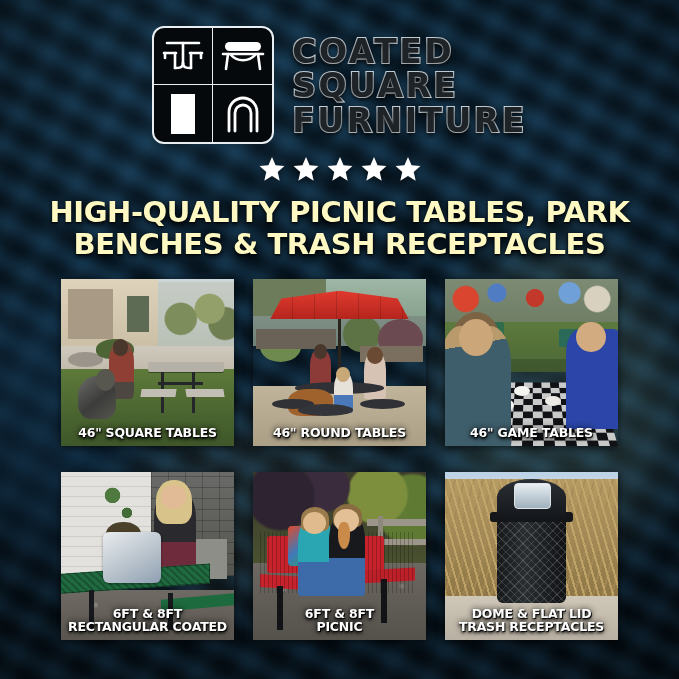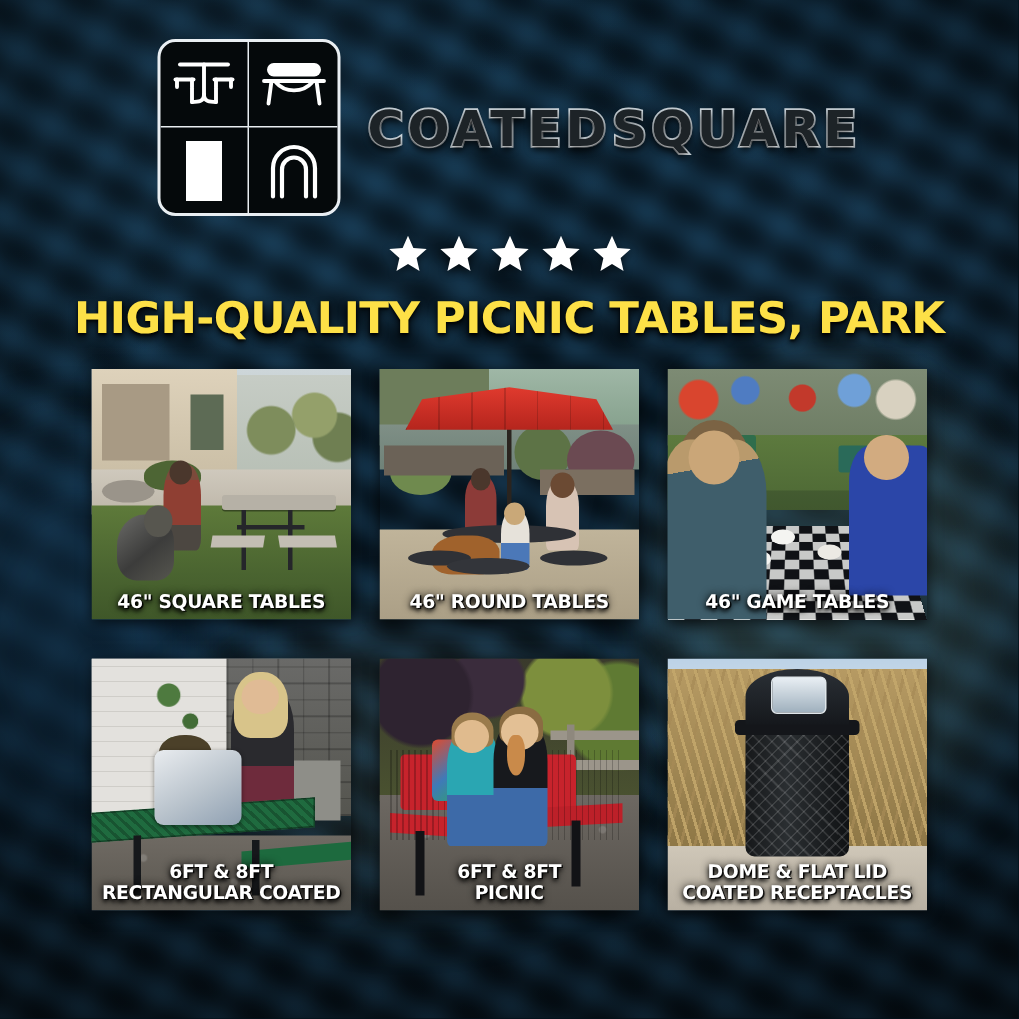--- a/index.html
+++ b/index.html
@@ -95,20 +95,21 @@
     display: flex;
     align-items: center;
     justify-content: center;
   }
   .logo-cell:nth-child(2), .logo-cell:nth-child(4) { border-right: none; }
   .logo-cell:nth-child(3), .logo-cell:nth-child(4) { border-bottom: none; }
   .logo-cell svg { display: block; }
 
   .logo-words {
     display: flex;
+    flex-direction: column;
     justify-content: center;
     gap: 1px;
     padding-top: 2px;
   }
   .logo-word {
     font-family: "DejaVu Sans", sans-serif;
     font-weight: bold;
     font-size: 33px;
     letter-spacing: 2.5px;
     line-height: 1.02;
@@ -128,21 +129,21 @@
     gap: 8px;
     filter: drop-shadow(0 2px 3px rgba(0,0,0,.7));
   }
   .star { width: 26px; height: 26px; display: block; }
 
   
   .headline {
     margin-top: 14px;
     width: 600px;
     text-align: center;
-    color: #fde047;
+    color: #fef9c3;
     font-family: "DejaVu Sans", sans-serif;
     font-weight: bold;
     font-size: 29px;
     line-height: 1.12;
     letter-spacing: -0.4px;
     text-shadow: 0 3px 6px rgba(0,0,0,.85), 0 1px 2px rgba(0,0,0,.9);
   }
   .headline .l2 { display: block; }
 
   
@@ -422,20 +423,21 @@
               <path d="M7 37 V18 A14 14 0 0 1 35 18 V37"></path>
               <path d="M13 37 V19 A8 8 0 0 1 29 19 V37"></path>
             </g>
           </svg>
         </div>
       </div>
 
       <div class="logo-words">
         <div class="logo-word">COATED</div>
         <div class="logo-word">SQUARE</div>
+        <div class="logo-word">FURNITURE</div>
       </div>
     </div>
 
     <div class="stars">
       <svg class="star" viewBox="0 0 24 24">
           <polygon fill="#ffffff" points="12,1 15.3,8.6 23.5,9.3 17.3,14.8 19.1,22.8 12,18.5 4.9,22.8 6.7,14.8 0.5,9.3 8.7,8.6"></polygon>
         </svg>
       <svg class="star" viewBox="0 0 24 24">
           <polygon fill="#ffffff" points="12,1 15.3,8.6 23.5,9.3 17.3,14.8 19.1,22.8 12,18.5 4.9,22.8 6.7,14.8 0.5,9.3 8.7,8.6"></polygon>
         </svg>
@@ -445,20 +447,21 @@
       <svg class="star" viewBox="0 0 24 24">
           <polygon fill="#ffffff" points="12,1 15.3,8.6 23.5,9.3 17.3,14.8 19.1,22.8 12,18.5 4.9,22.8 6.7,14.8 0.5,9.3 8.7,8.6"></polygon>
         </svg>
       <svg class="star" viewBox="0 0 24 24">
           <polygon fill="#ffffff" points="12,1 15.3,8.6 23.5,9.3 17.3,14.8 19.1,22.8 12,18.5 4.9,22.8 6.7,14.8 0.5,9.3 8.7,8.6"></polygon>
         </svg>
     </div>
 
     <div class="headline">
       <span class="l1">HIGH-QUALITY PICNIC TABLES, PARK</span>
+      <span class="l2">BENCHES &amp; TRASH RECEPTACLES</span>
     </div>
 
     <div class="grid">
 
       <div class="tile">
         <div class="photo">
           <div class="sky t1-sky"></div>
           <div class="shape t1-trees"></div>
           <div class="shape t1-house"></div>
           <div class="shape t1-garage"></div>
@@ -595,19 +598,19 @@
           <div class="shape t6-grass"></div>
           <div class="ground t6-walk"></div>
           <div class="shape t6-body"></div>
           <div class="shape t6-bmesh"></div>
           <div class="shape t6-rim"></div>
           <div class="shape t6-dome"></div>
           <div class="shape t6-door"></div>
         </div>
         <div class="tile-caption">
           <span>DOME &amp; FLAT LID</span>
-          <span class="cap2">COATED RECEPTACLES</span>
+          <span class="cap2">TRASH RECEPTACLES</span>
         </div>
       </div>
 
     </div>
   </div>
 </div>
 
 </body></html>

